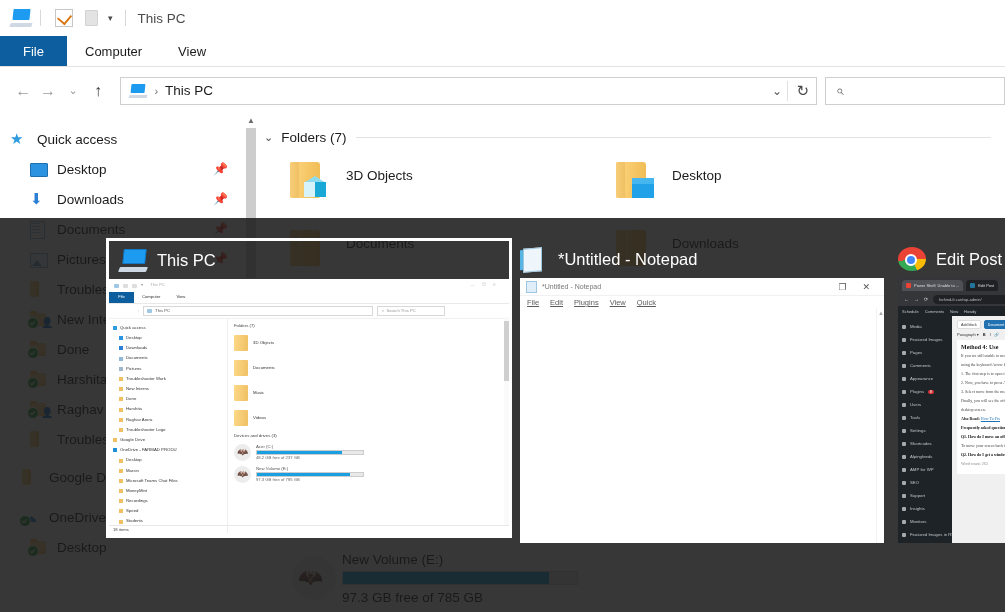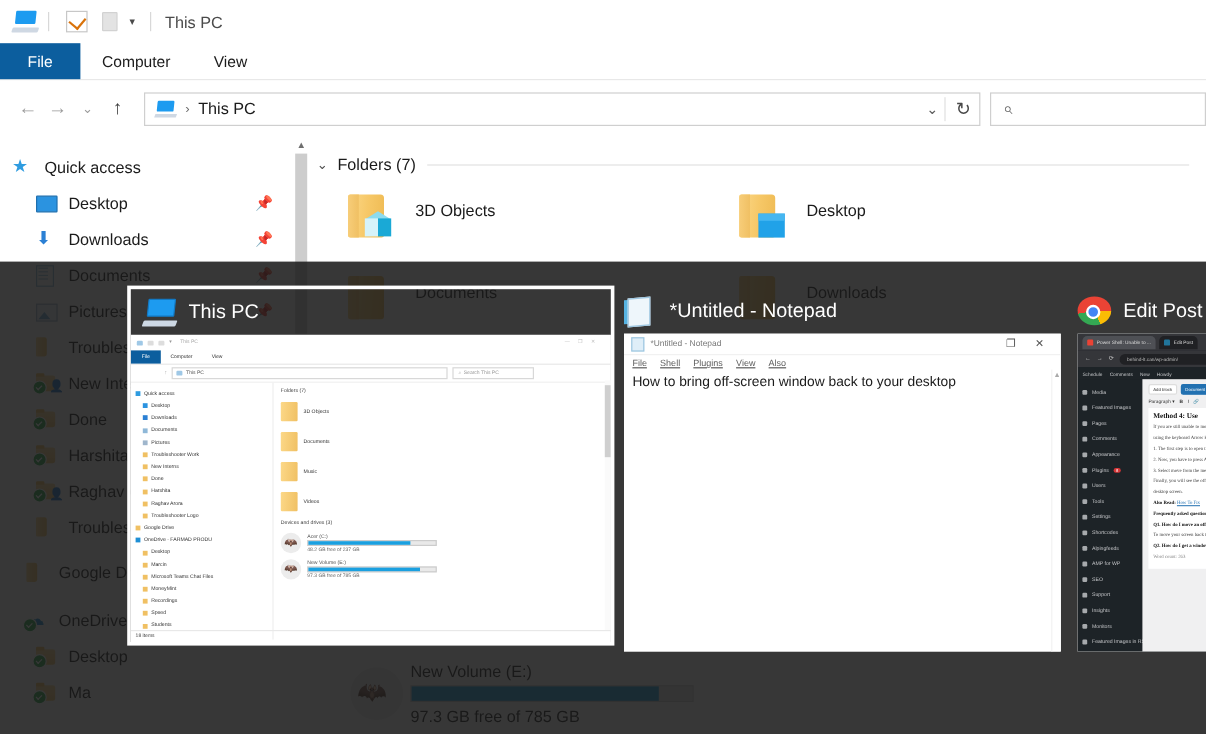--- a/index.html
+++ b/index.html
@@ -411,27 +411,20 @@
     </div>
 
     <div class="nav-item ind-1">
       <div class="nav-ico">
         <div class="f-folder"></div>
           <div class="badge"></div>
       </div>
       <div class="nav-label">Desktop</div>
     </div>
 
-    <div class="nav-item ind-1">
-      <div class="nav-ico">
-        <div class="f-folder"></div>
-          <div class="badge"></div>
-      </div>
-      <div class="nav-label">Ma</div>
-    </div>
   </div>
 
   <div class="np-scroll">
     <div class="np-up">▲</div>
     <div class="np-thumb"></div>
   </div>
 
   <div class="content">
 
     <div class="grouphdr">
@@ -680,26 +673,25 @@
       <div class="npw-tb">
         <div class="npw-ico"></div>
         <div class="npw-t">*Untitled - Notepad</div>
         <div class="npw-ctl">
             <span>❐</span>
             <span>✕</span>
           </div>
       </div>
       <div class="npw-menu" id="np-menu">
           <u>File</u>
-          <u>Shell</u>
+          <u>Edit</u>
           <u>Plugins</u>
           <u>View</u>
-          <u>Also</u>
-        </div>
-      <div class="npw-text">How to bring off-screen window back to your desktop</div>
+          <u>Quick</u>
+        </div>
       <div class="npw-sb">
           <i>▲</i>
         </div>
     </div>
   </div>
 </div>
 
 <div class="card" style="left:898px;top:240px;width:190px;">
   <div class="card-head">
     <div class="ch-ico cr-l"></div>

